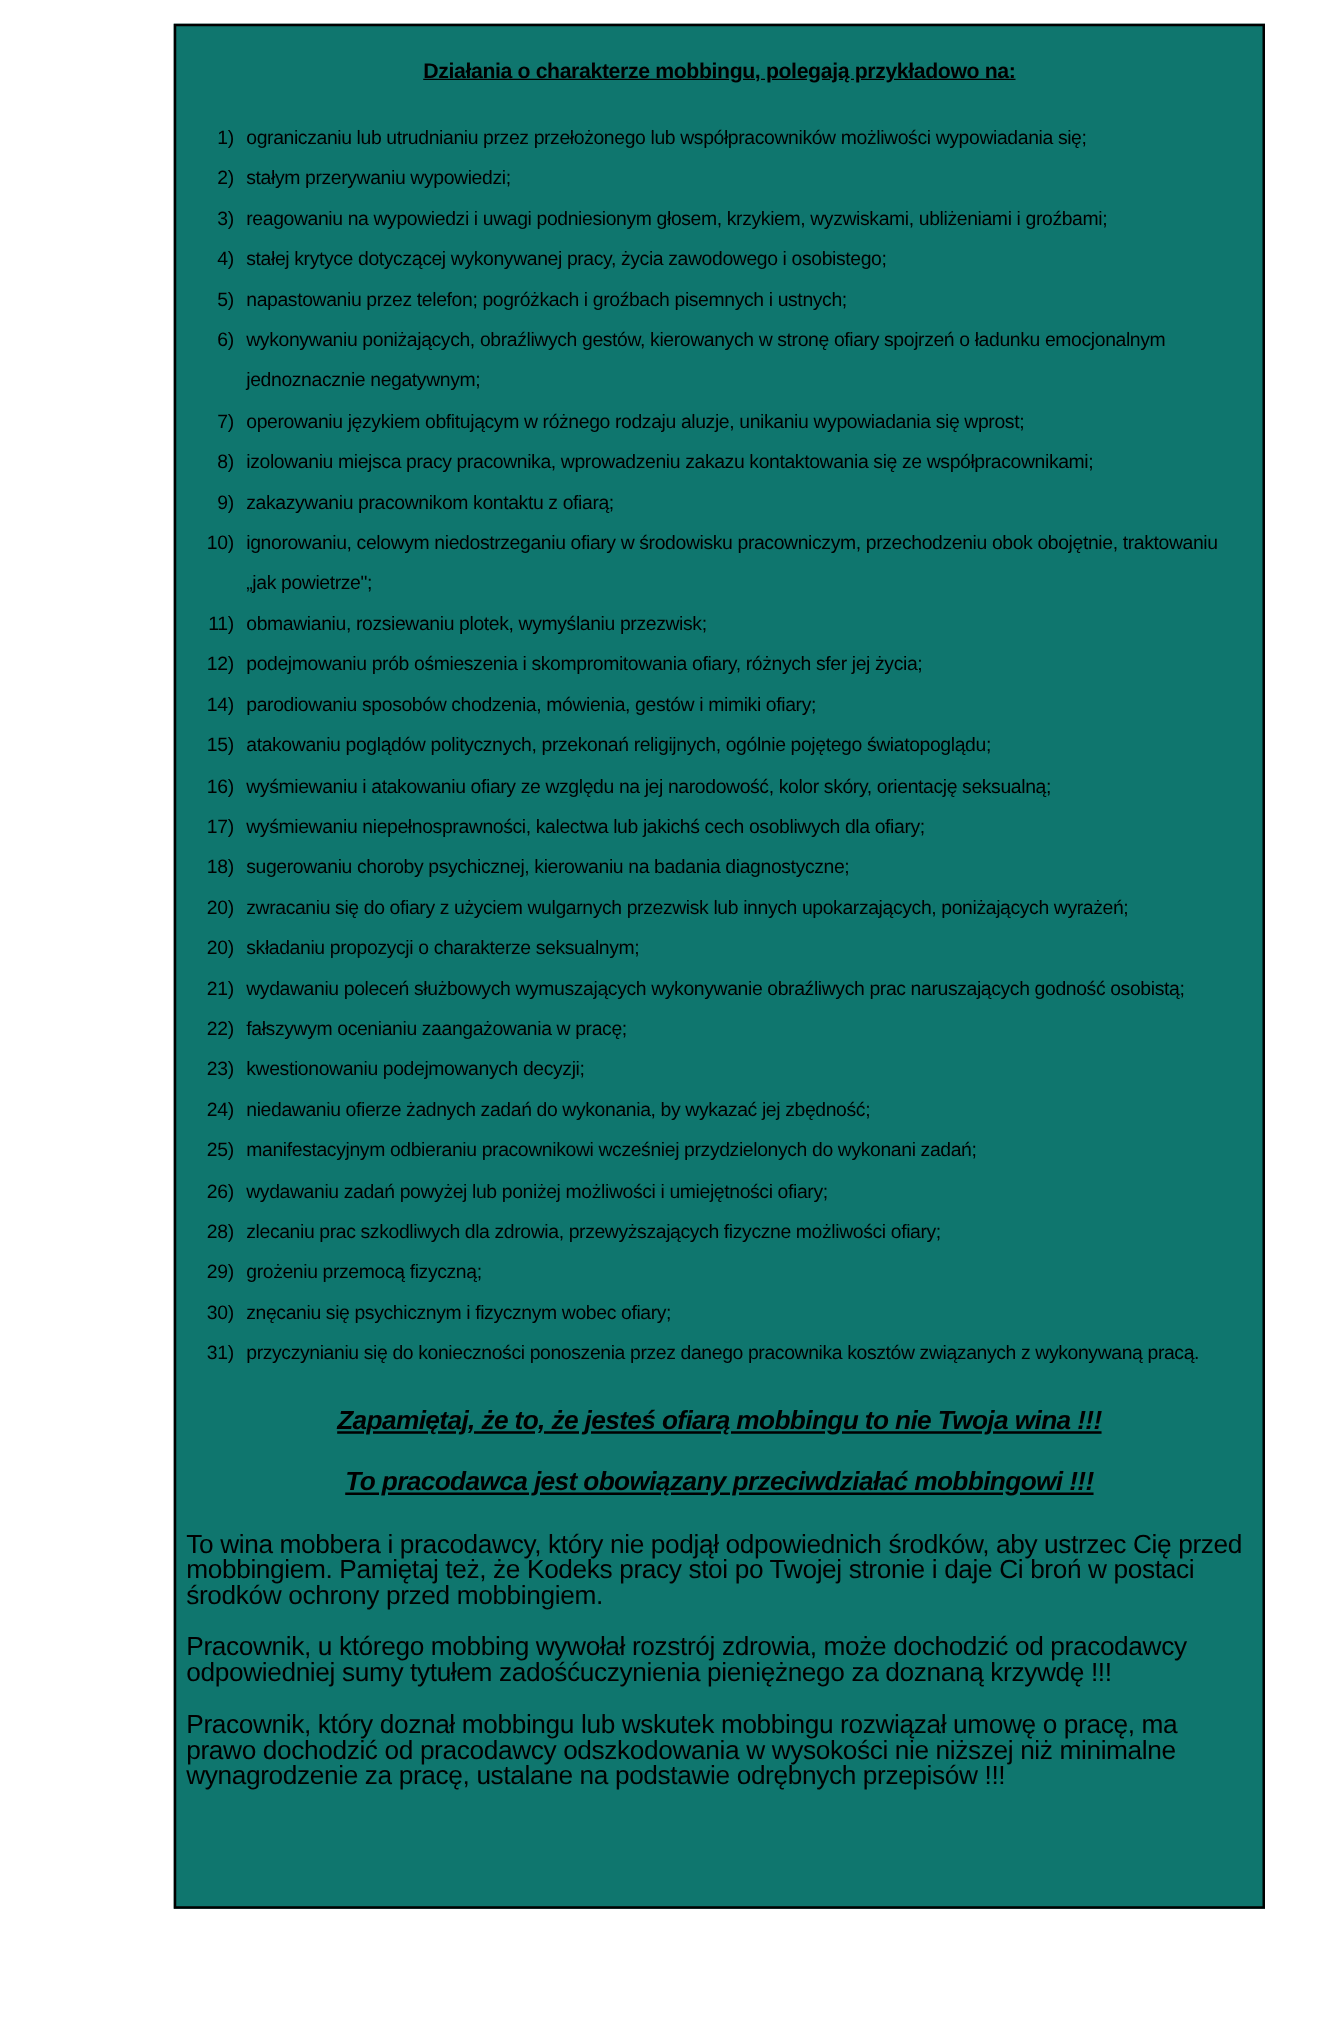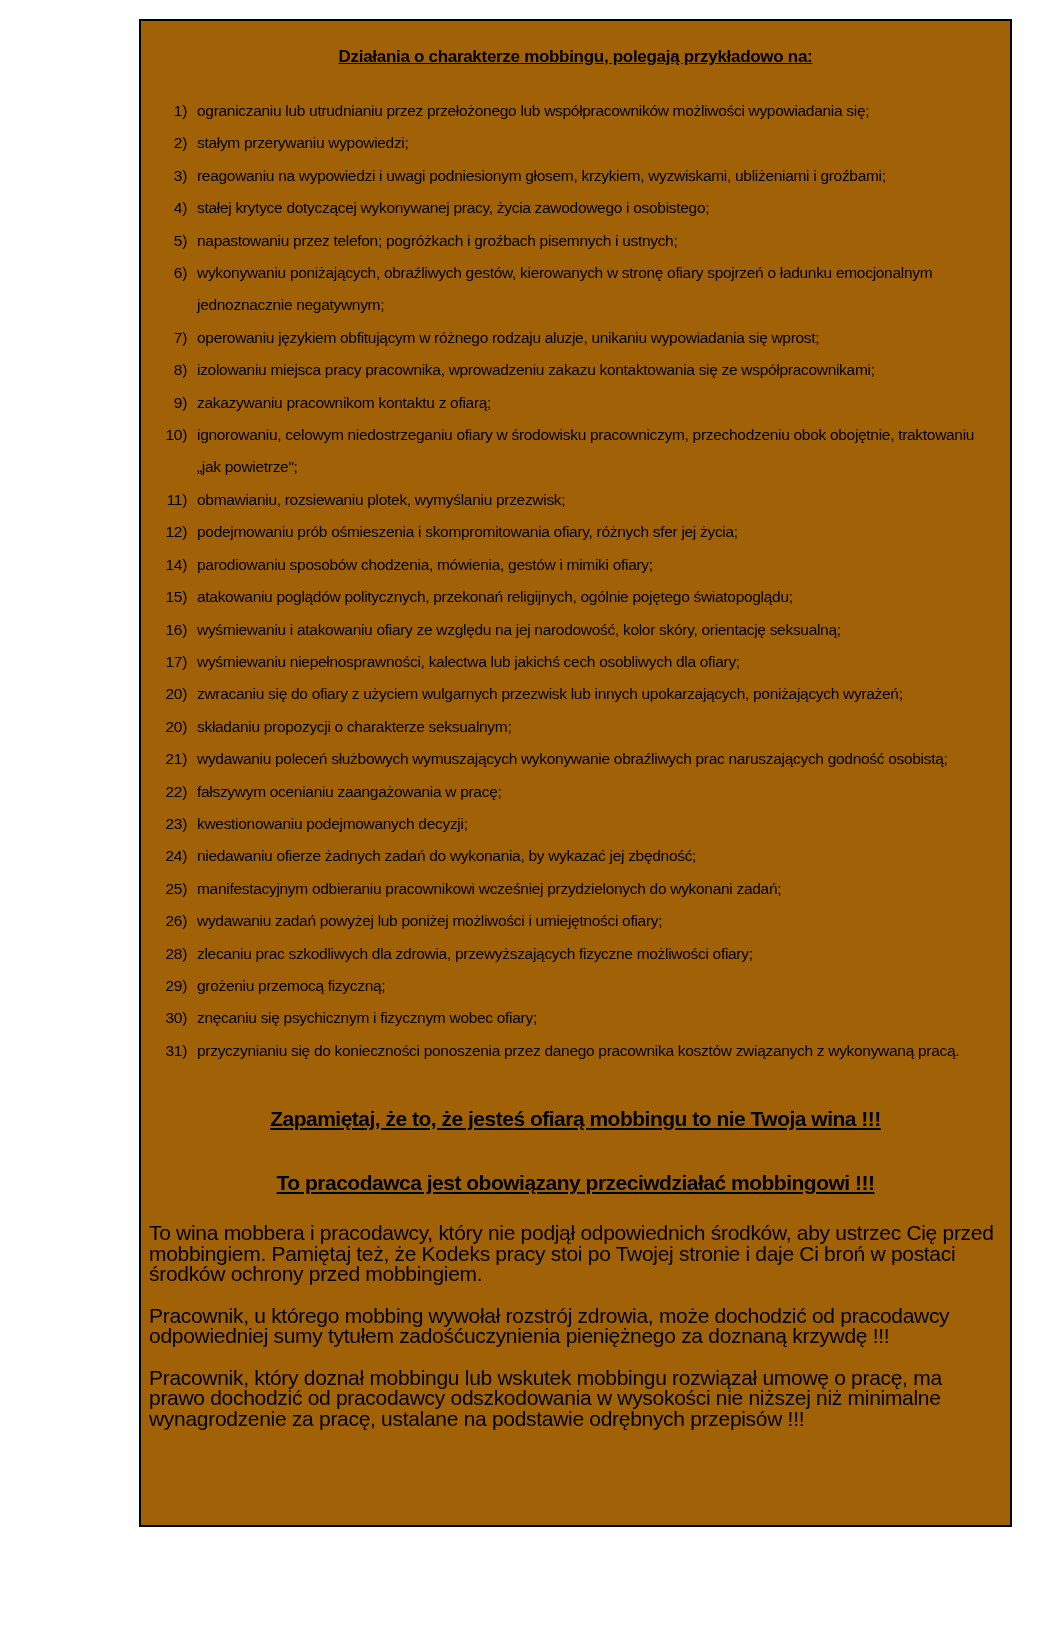--- a/index.html
+++ b/index.html
@@ -16,21 +16,21 @@
     background: #ffffff;
     overflow: hidden;
   }
   .frame {
     position: absolute;
     left: 139px;
     top: 19px;
     width: 873px;
     height: 1508px;
     border: 2px solid #000000;
-    background: #a16207;
+    background: #0f766e;
     padding: 26px 6px 10px 6px;
   }
   .doc-title {
     text-align: center;
     font-size: 17px;
     font-weight: bold;
     letter-spacing: -0.3px;
     text-decoration: underline;
     margin-bottom: 28px;
   }
@@ -52,21 +52,22 @@
     white-space: nowrap;
   }
   .item .txt {
     flex: 1 1 auto;
   }
   .emphasis {
     text-align: center;
     font-size: 21px;
     font-weight: bold;
     letter-spacing: -0.5px;
-    margin-top: 40px;
+    margin-top: 25px;
+    font-style: italic;
   }
   .emphasis span { text-decoration: underline; }
   .paragraphs {
     margin-top: 28px;
     padding: 0 2px;
   }
   .paragraphs p {
     font-size: 21px;
     line-height: 20.5px;
     letter-spacing: -0.3px;
@@ -140,20 +141,24 @@
         </div>
         <div class="item">
           <span class="num">16)</span>
           <span class="txt">wyśmiewaniu i atakowaniu ofiary ze względu na jej narodowość, kolor skóry, orientację seksualną;</span>
         </div>
         <div class="item">
           <span class="num">17)</span>
           <span class="txt">wyśmiewaniu niepełnosprawności, kalectwa lub jakichś cech osobliwych dla ofiary;</span>
         </div>
         <div class="item">
+          <span class="num">18)</span>
+          <span class="txt">sugerowaniu choroby psychicznej, kierowaniu na badania diagnostyczne;</span>
+        </div>
+        <div class="item">
           <span class="num">20)</span>
           <span class="txt">zwracaniu się do ofiary z użyciem wulgarnych przezwisk lub innych upokarzających, poniżających wyrażeń;</span>
         </div>
         <div class="item">
           <span class="num">20)</span>
           <span class="txt">składaniu propozycji o charakterze seksualnym;</span>
         </div>
         <div class="item">
           <span class="num">21)</span>
           <span class="txt">wydawaniu poleceń służbowych wymuszających wykonywanie obraźliwych prac naruszających godność osobistą;</span>

